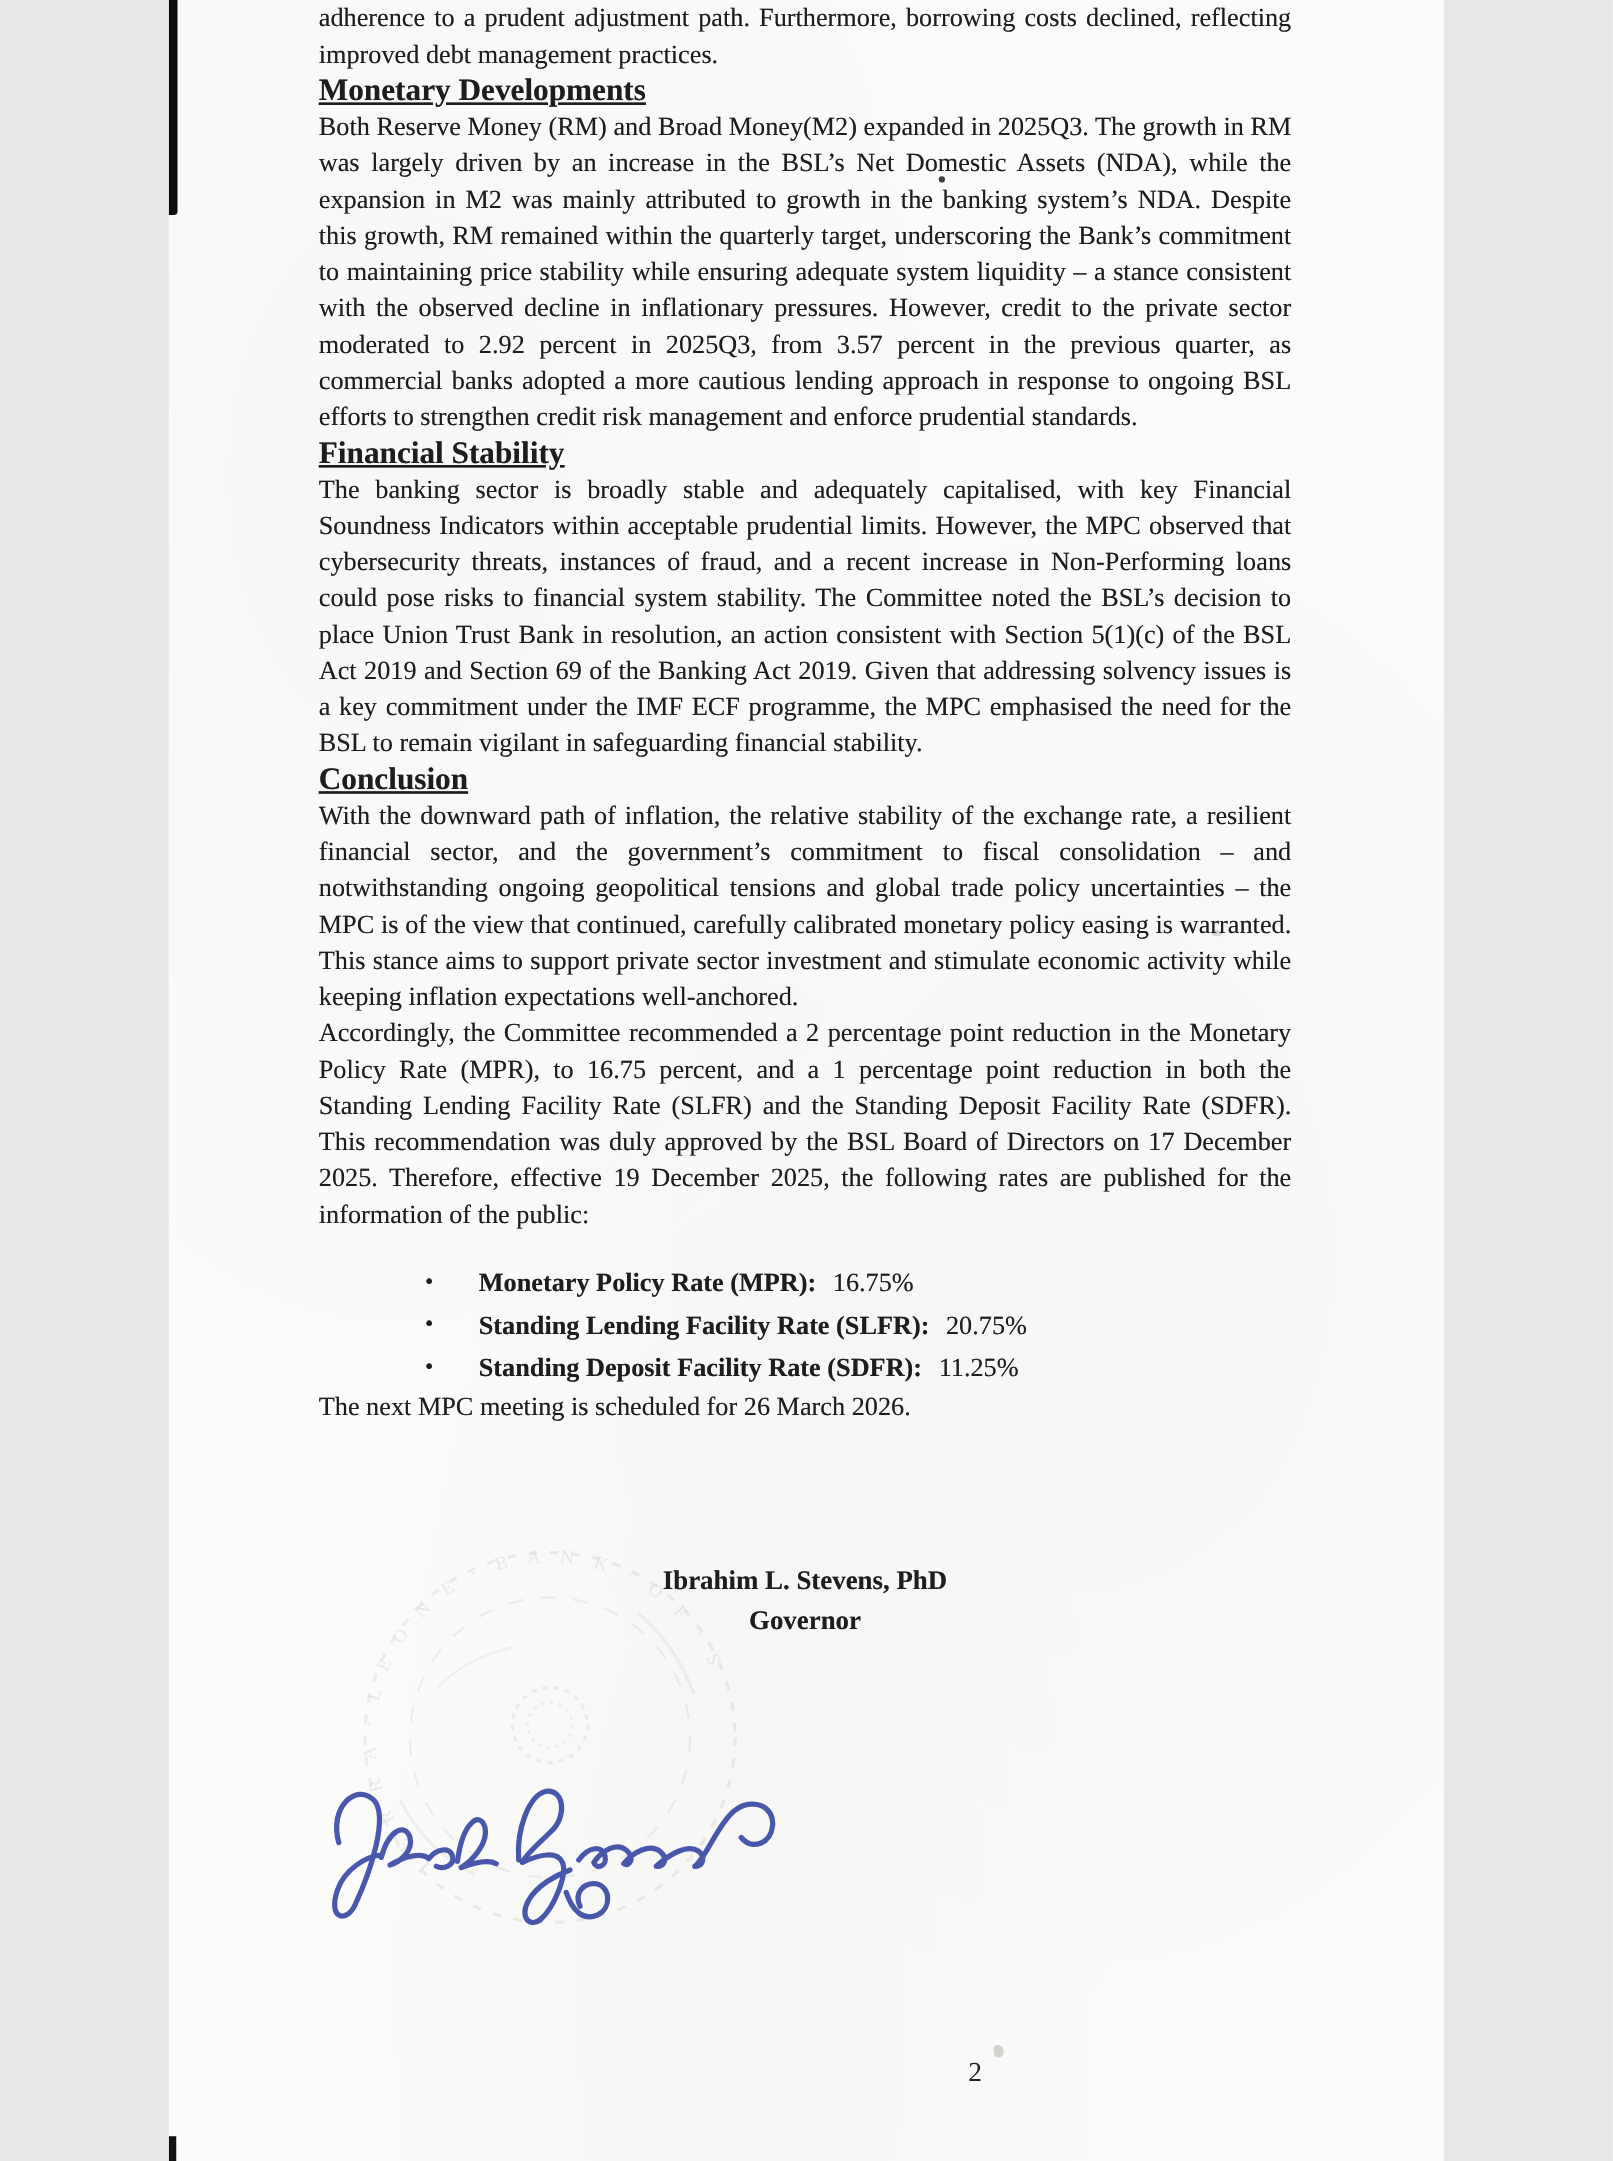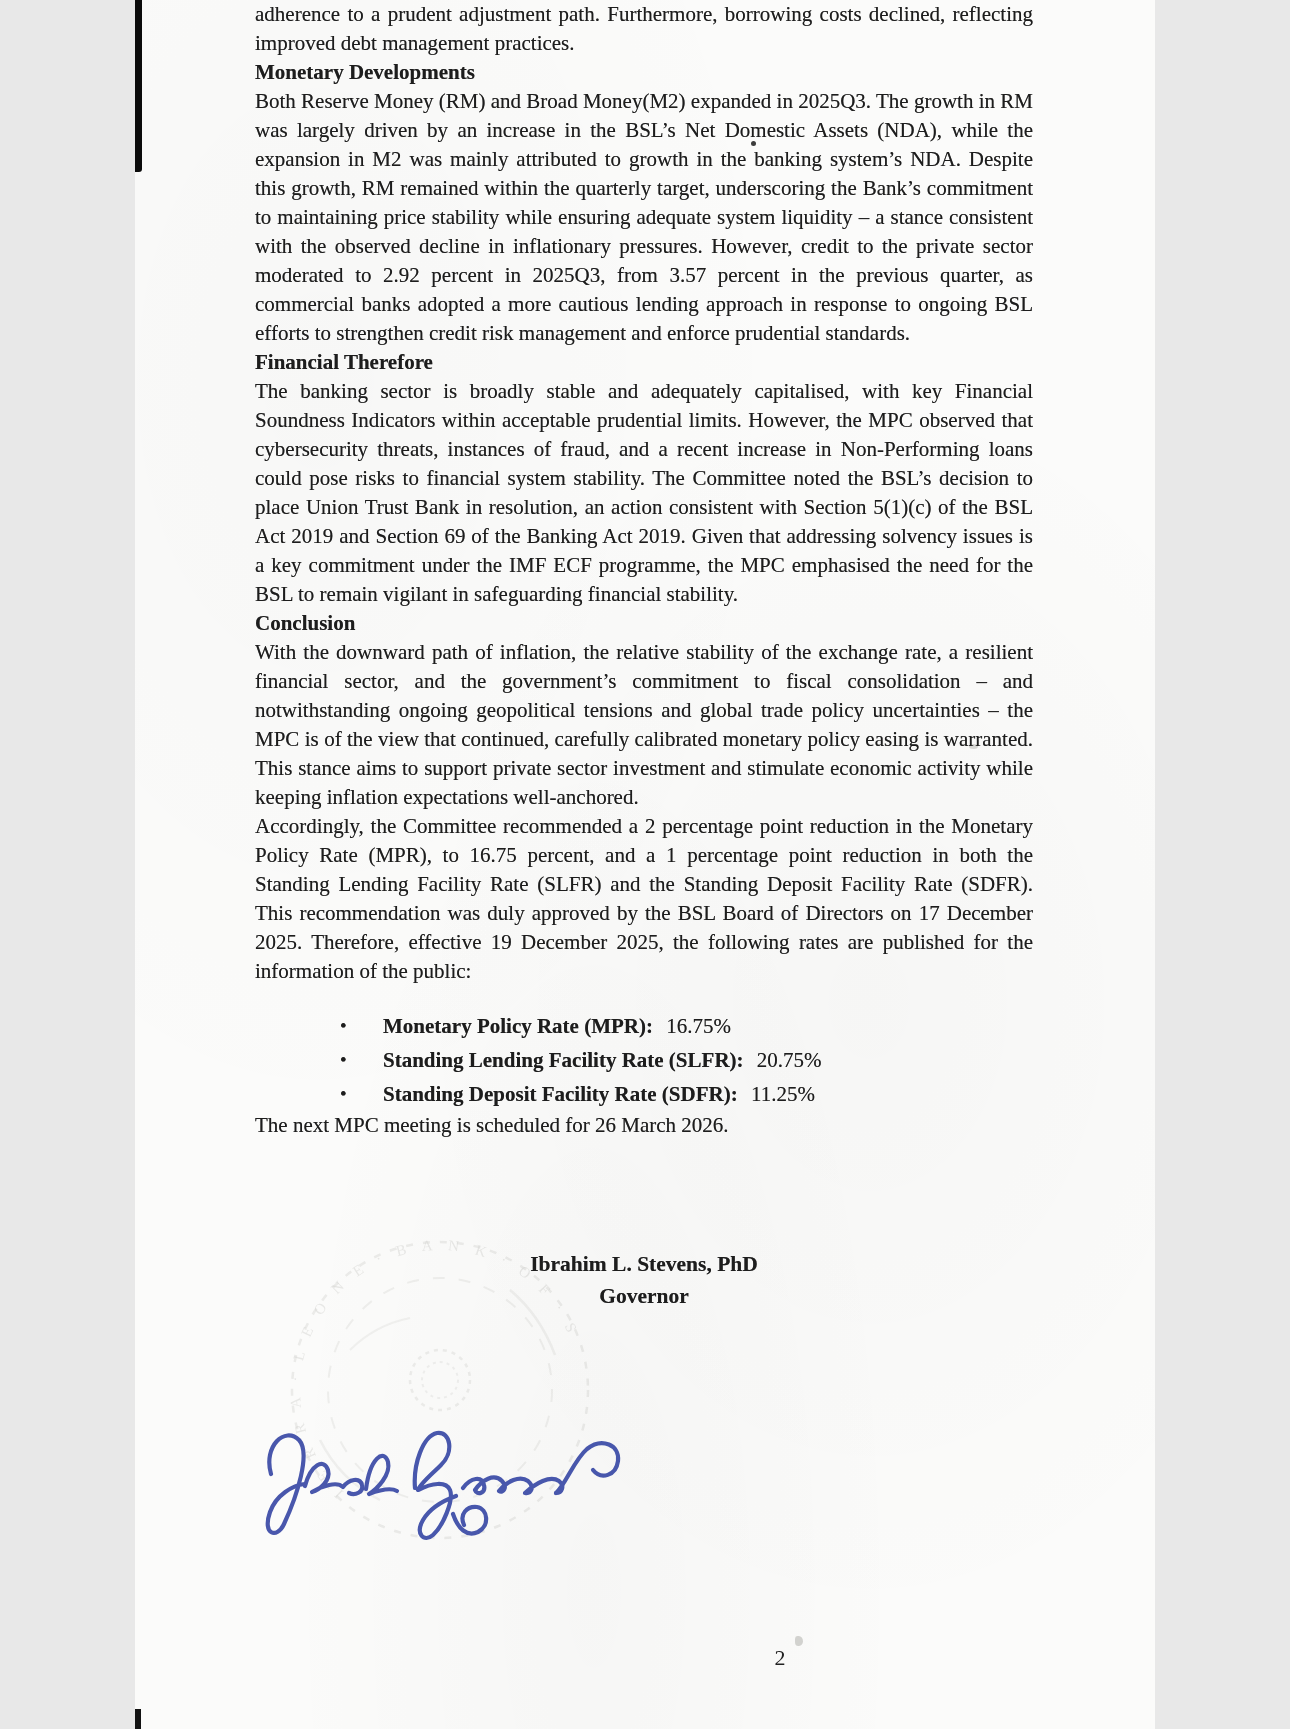--- a/index.html
+++ b/index.html
@@ -23,24 +23,25 @@
   }
   p.body{
     margin:0;
     font-size:21px;
     line-height:29px;
     text-align:justify;
     text-shadow:0 0 0.5px rgba(25,25,25,0.55);
   }
   h3.sec{
     margin:0;
-    font-size:21px;
+    font-size:25px;
     line-height:29px;
     font-weight:bold;
     text-shadow:0 0 0.5px rgba(25,25,25,0.55);
+    text-decoration:underline;
   }
   .m-intro{margin-top:102px;}
   .m-h1{margin-top:46px;}
   .m-h2{margin-top:26px;}
   .m-h3{margin-top:28px;}
   .m-decision{margin-top:21px;}
   .rates{margin-top:23px;}
   .rate-row{
     position:relative;
     padding-left:128px;
@@ -107,21 +108,21 @@
   <div class="speck speck-2"></div>
   <div class="speck speck-3"></div>
 
   <div class="content">
 
     <p class="body m-intro">adherence to a prudent adjustment path. Furthermore, borrowing costs declined, reflecting improved debt management practices.</p>
 
     <h3 class="sec m-h1">Monetary Developments</h3>
     <p class="body">Both Reserve Money (RM) and Broad Money(M2) expanded in 2025Q3. The growth in RM was largely driven by an increase in the BSL’s Net Domestic Assets (NDA), while the expansion in M2 was mainly attributed to growth in the banking system’s NDA. Despite this growth, RM remained within the quarterly target, underscoring the Bank’s commitment to maintaining price stability while ensuring adequate system liquidity – a stance consistent with the observed decline in inflationary pressures. However, credit to the private sector moderated to 2.92 percent in 2025Q3, from 3.57 percent in the previous quarter, as commercial banks adopted a more cautious lending approach in response to ongoing BSL efforts to strengthen credit risk management and enforce prudential standards.</p>
 
-    <h3 class="sec m-h2">Financial Therefore</h3>
+    <h3 class="sec m-h2">Financial Stability</h3>
     <p class="body">The banking sector is broadly stable and adequately capitalised, with key Financial Soundness Indicators within acceptable prudential limits. However, the MPC observed that cybersecurity threats, instances of fraud, and a recent increase in Non-Performing loans could pose risks to financial system stability. The Committee noted the BSL’s decision to place Union Trust Bank in resolution, an action consistent with Section 5(1)(c) of the BSL Act 2019 and Section 69 of the Banking Act 2019. Given that addressing solvency issues is a key commitment under the IMF ECF programme, the MPC emphasised the need for the BSL to remain vigilant in safeguarding financial stability.</p>
 
     <h3 class="sec m-h3">Conclusion</h3>
     <p class="body">With the downward path of inflation, the relative stability of the exchange rate, a resilient financial sector, and the government’s commitment to fiscal consolidation – and notwithstanding ongoing geopolitical tensions and global trade policy uncertainties – the MPC is of the view that continued, carefully calibrated monetary policy easing is warranted. This stance aims to support private sector investment and stimulate economic activity while keeping inflation expectations well-anchored.</p>
 
     <p class="body m-decision">Accordingly, the Committee recommended a 2 percentage point reduction in the Monetary Policy Rate (MPR), to 16.75 percent, and a 1 percentage point reduction in both the Standing Lending Facility Rate (SLFR) and the Standing Deposit Facility Rate (SDFR). This recommendation was duly approved by the BSL Board of Directors on 17 December 2025. Therefore, effective 19 December 2025, the following rates are published for the information of the public:</p>
 
     <div class="rates">
       <div class="rate-row">
         <span class="rate-bullet">•</span>

